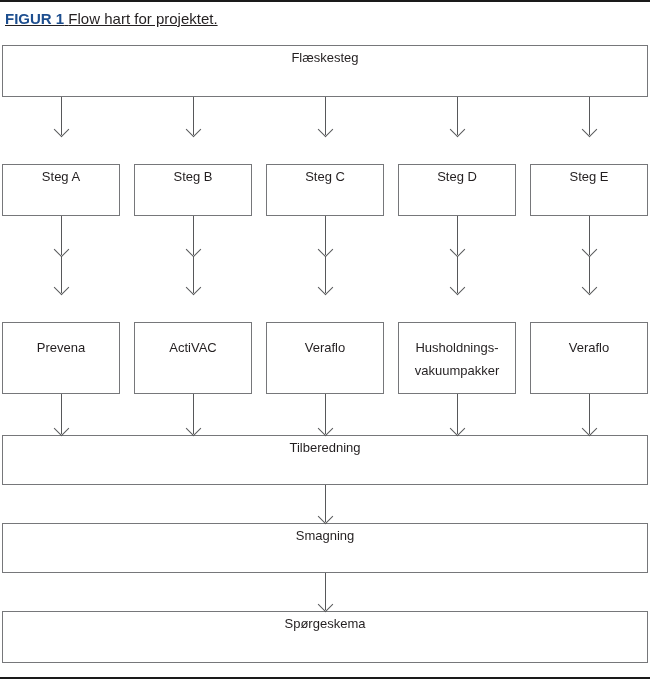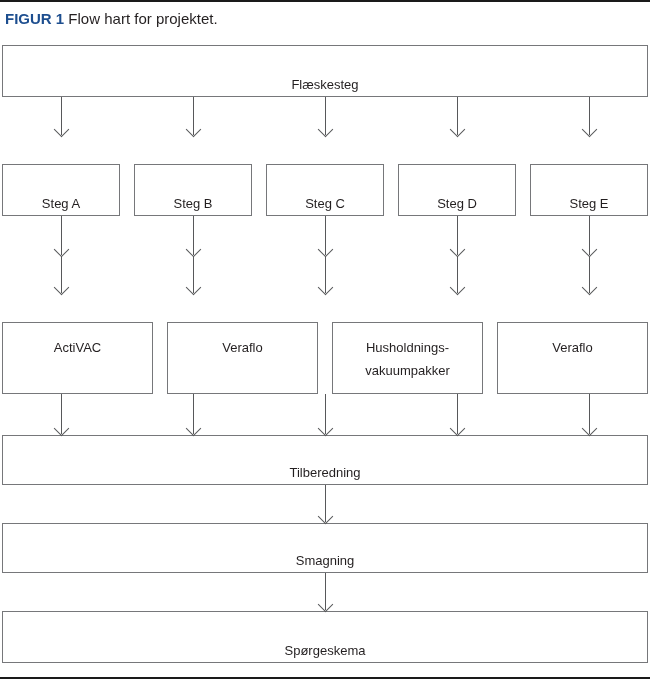--- a/index.html
+++ b/index.html
@@ -8,27 +8,27 @@
     --arrow-gray:#57585a;
     --rule-black:#1a1a1a;
     --text-dark:#231f20;
   }
   *{box-sizing:border-box;margin:0;padding:0;}
   html,body{background:#ffffff;}
   body{font-family:"Liberation Sans","DejaVu Sans",sans-serif;color:var(--text-dark);}
   .figure{position:relative;width:650px;height:679px;background:#ffffff;overflow:hidden;}
   .top-rule{height:2px;background:var(--rule-black);}
   .bottom-rule{height:3px;background:var(--rule-black);margin-top:14px;}
-  .caption{margin:8px 0 17px 5px;font-size:15px;line-height:18px;height:18px;color:var(--text-dark);}
+  .caption{margin:8px 0 17px 5px;font-size:15px;line-height:18px;height:18px;color:var(--text-dark);text-decoration:underline;}
   .caption .cap-label{font-weight:bold;color:var(--caption-blue);}
   .flow{margin:0 2px;}
   .box{
     border:1px solid var(--border-gray);
     background:#ffffff;
-    display:flex;align-items:flex-end;justify-content:center;
+    display:flex;align-items:flex-start;justify-content:center;
     font-size:13px;color:var(--text-dark);text-align:center;
   }
   .box span{white-space:pre-line;line-height:23px;}
   .full{width:100%;}
   .h52{height:52px;} .h50{height:50px;} .h72{height:72px;}
   .mt16{margin-top:16px;}
   .row{display:flex;gap:14px;}
   .row .box{flex:1;margin-top:28px;}
   .tall{align-items:flex-start;padding-top:13px;}
   .arrow-row{display:flex;gap:14px;}
@@ -130,20 +130,23 @@
       <div class="cell">
           <div class="arrow"></div>
         </div>
       <div class="cell">
           <div class="arrow"></div>
         </div>
     </div>
 
     <div class="row">
       <div class="box h72 tall">
+          <span>Prevena</span>
+        </div>
+      <div class="box h72 tall">
           <span>ActiVAC</span>
         </div>
       <div class="box h72 tall">
           <span>Veraflo</span>
         </div>
       <div class="box h72 tall">
           <span>Husholdnings-
 vakuumpakker</span>
         </div>
       <div class="box h72 tall">

